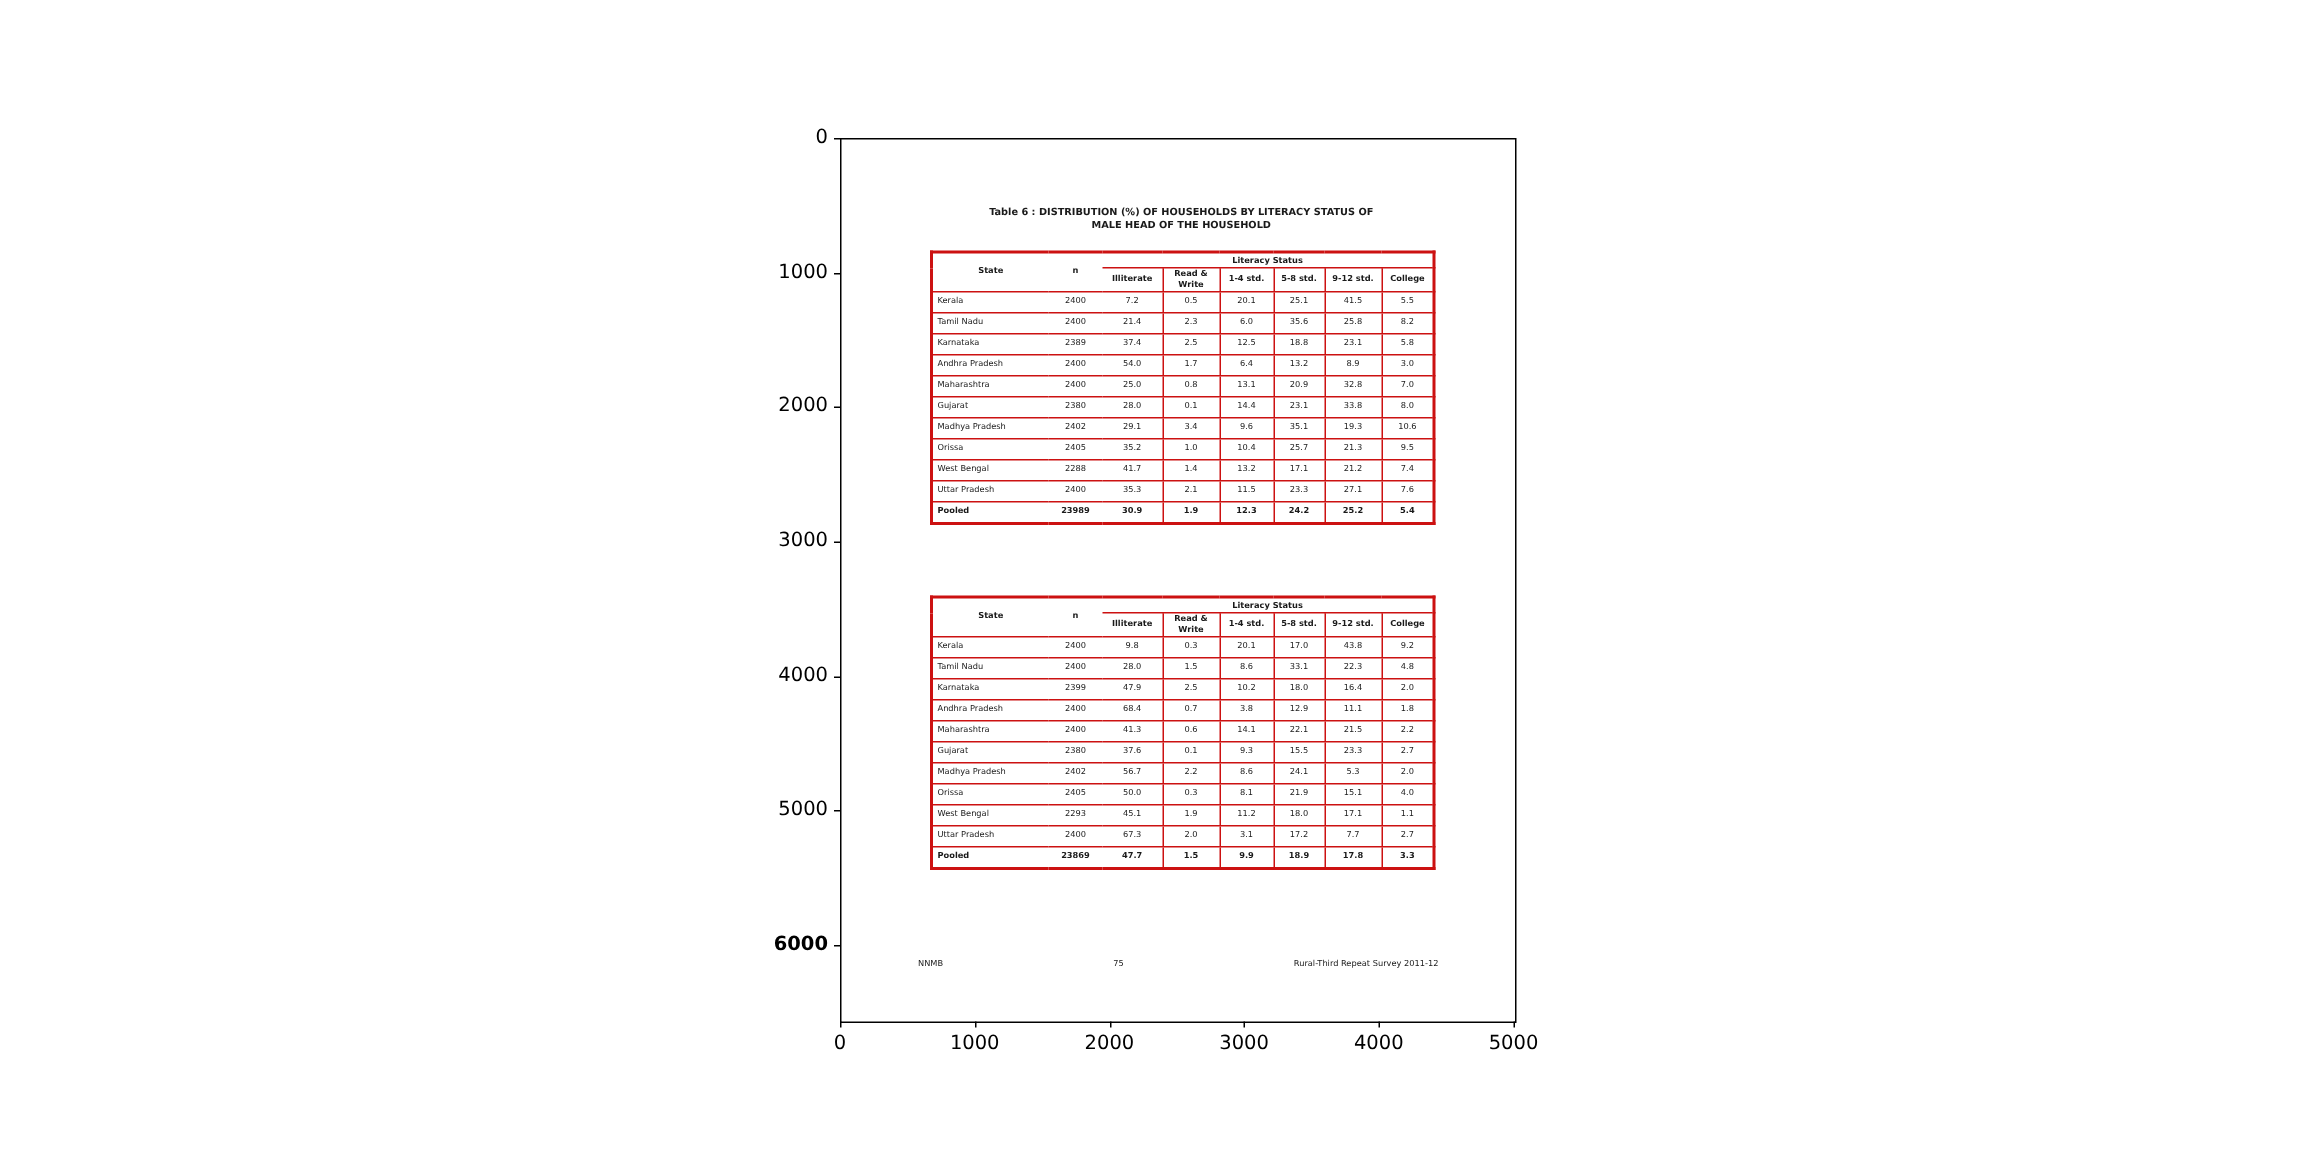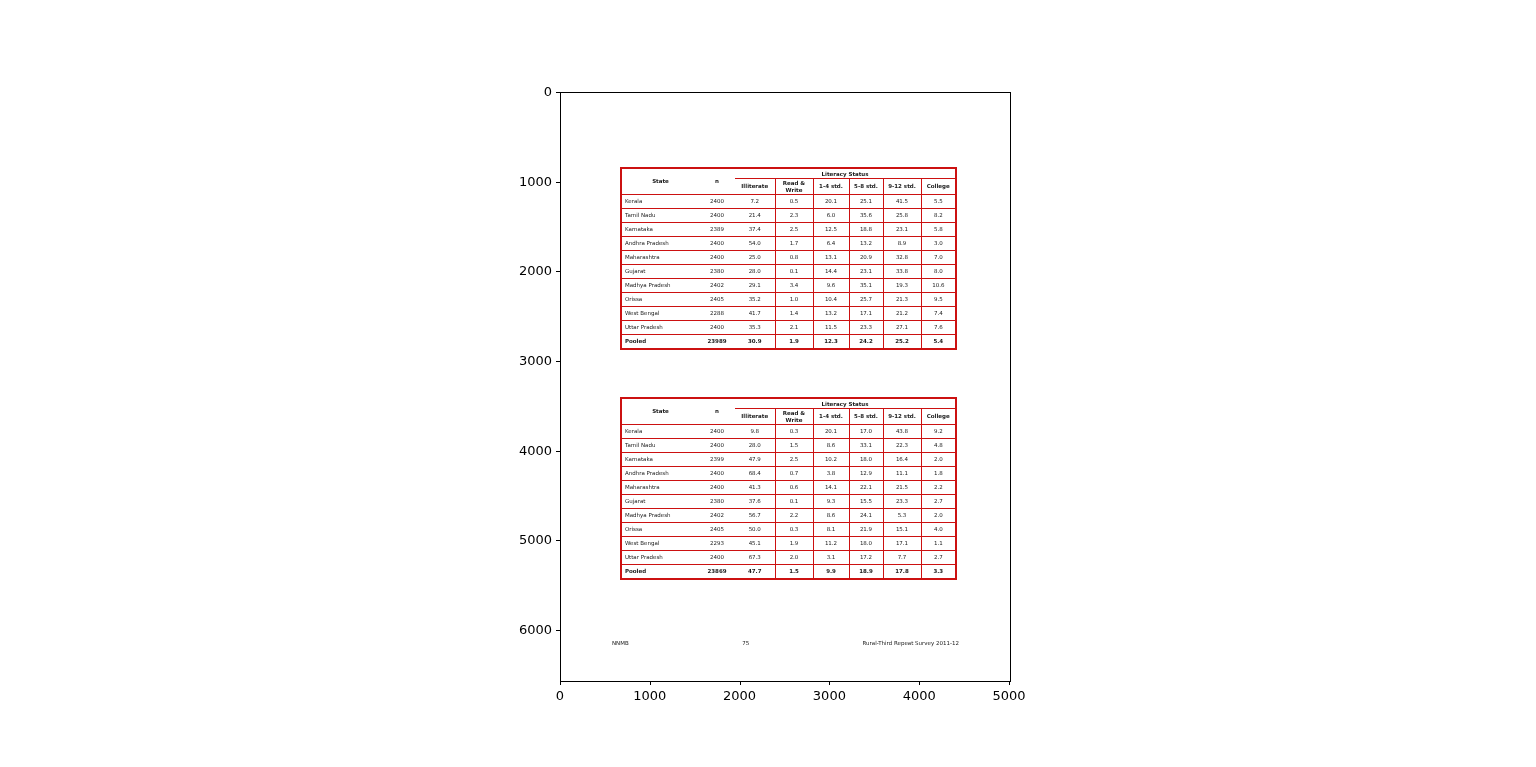--- a/index.html
+++ b/index.html
@@ -45,20 +45,24 @@
     position:absolute;left:51px;top:547px;width:347px;display:flex;
     justify-content:space-between;font-size:5.5px;color:#1a1a1a;
   }
 </style>
 </head>
 <body>
 
 <div id="plot">
   <div class="axes">
 
+    <div class="doc-title t6t">
+      <div>Table 6 : DISTRIBUTION (%) OF HOUSEHOLDS BY LITERACY STATUS OF</div>
+      <div>MALE HEAD OF THE HOUSEHOLD</div>
+    </div>
 
     <table class="doc-table t6">
         <colgroup>
           <col style="width: 78px;">
           <col style="width: 36px;">
           <col style="width: 40px;">
           <col style="width: 38px;">
           <col style="width: 36px;">
           <col style="width: 34px;">
           <col style="width: 38px;">
@@ -349,21 +353,21 @@
     <div class="ytick-label" style="top: 173.67px; left: 508px;">1000</div>
     <div class="tick-mark-y" style="top: 271.34px;"></div>
     <div class="ytick-label" style="top: 263.34px; left: 508px;">2000</div>
     <div class="tick-mark-y" style="top: 361.01px;"></div>
     <div class="ytick-label" style="top: 353.01px; left: 508px;">3000</div>
     <div class="tick-mark-y" style="top: 450.68px;"></div>
     <div class="ytick-label" style="top: 442.68px; left: 508px;">4000</div>
     <div class="tick-mark-y" style="top: 540.35px;"></div>
     <div class="ytick-label" style="top: 532.35px; left: 508px;">5000</div>
     <div class="tick-mark-y" style="top: 630.02px;"></div>
-    <div class="ytick-label" style="top: 622.02px; left: 508px;">6000</div>
+    <div class="ytick-label" style="top: 622.02px; left: 508px; font-weight: bold;">6000</div>
     <div class="tick-mark-x" style="left: 560px;"></div>
     <div class="xtick-label" style="left: 536px; top: 688px;">0</div>
     <div class="tick-mark-x" style="left: 649.8px;"></div>
     <div class="xtick-label" style="left: 625.8px; top: 688px;">1000</div>
     <div class="tick-mark-x" style="left: 739.6px;"></div>
     <div class="xtick-label" style="left: 715.6px; top: 688px;">2000</div>
     <div class="tick-mark-x" style="left: 829.4px;"></div>
     <div class="xtick-label" style="left: 805.4px; top: 688px;">3000</div>
     <div class="tick-mark-x" style="left: 919.2px;"></div>
     <div class="xtick-label" style="left: 895.2px; top: 688px;">4000</div>

